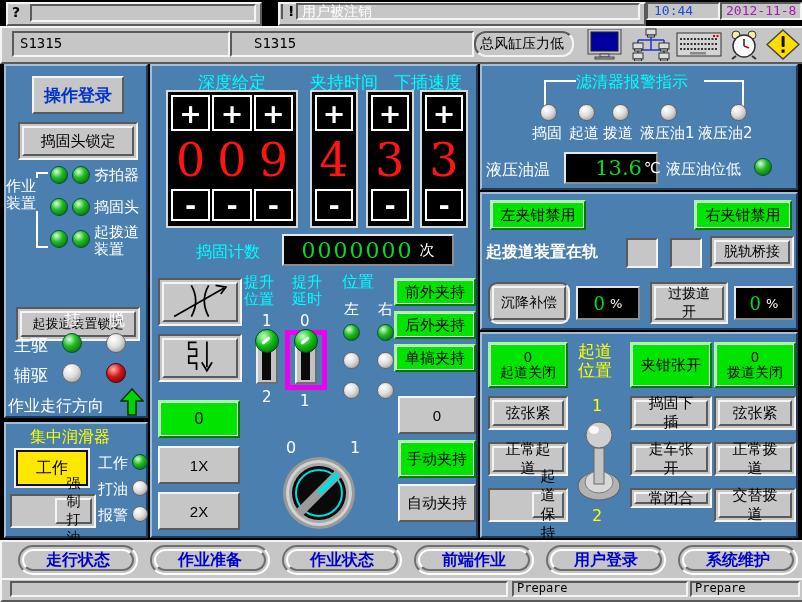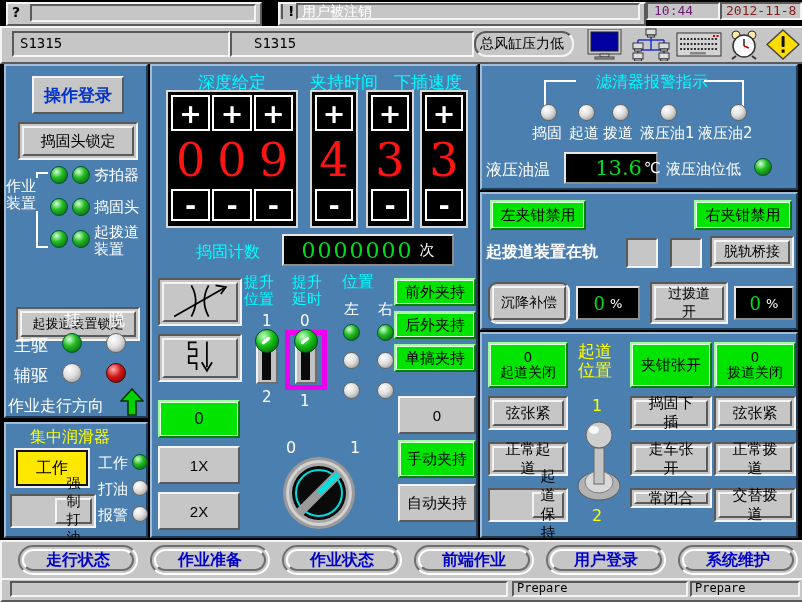--- a/index.html
+++ b/index.html
@@ -56,24 +56,24 @@
     <div class="abs raised" style="left:6px;top:2px;width:252px;height:20px;"></div>
     <div class="abs" style="left:12px;top:4px;width:14px;height:16px;color:#000;font-weight:bold;font-size:14px;">?</div>
     <div class="abs sunken" style="left:30px;top:4px;width:222px;height:14px;"></div>
     <div class="abs raised" style="left:278px;top:2px;width:364px;height:20px;"></div>
     <div class="abs" style="left:281px;top:4px;width:2px;height:15px;background:#5a5a5a;"></div>
     <div class="abs" style="left:288px;top:3px;color:#000;font-weight:bold;font-size:14px;">!</div>
     <div class="abs sunken" style="left:296px;top:3px;width:340px;height:13px;">
       <span class="abs wh" style="left:4px;top:-2px;font-size:14px;white-space:nowrap;">用户被注销</span>
     </div>
     <div class="abs sunken mono" style="left:646px;top:2px;width:70px;height:14px;">
-      <span class="abs" style="left:6px;top:-1px;font-size:13px;color:#701a75;">10:44</span>
+      <span class="abs" style="left:6px;top:-1px;font-size:13px;color:#1d4ed8;">10:44</span>
     </div>
     <div class="abs sunken mono" style="left:720px;top:2px;width:78px;height:14px;">
-      <span class="abs" style="left:4px;top:-1px;font-size:13px;color:#7f1d1d;">2012-11-8</span>
+      <span class="abs" style="left:4px;top:-1px;font-size:13px;color:#a21caf;">2012-11-8</span>
     </div>
   </div>
 
   <div class="abs raised" style="left:0;top:26px;width:802px;height:34px;">
     <div class="abs sunken mono" style="left:10px;top:3px;width:214px;height:22px;">
       <span class="abs" style="left:6px;top:2px;font-size:14px;color:#000;">S1315</span>
     </div>
     <div class="abs sunken mono" style="left:228px;top:3px;width:240px;height:22px;">
       <span class="abs" style="left:22px;top:2px;font-size:14px;color:#000;">S1315</span>
     </div>
@@ -328,21 +328,21 @@
     </button>
     <button class="abs btn-green" style="left:246px;top:374px;width:78px;height:38px;">
       <span>手动夹持</span>
     </button>
     <button class="abs btn" style="left:246px;top:418px;width:78px;height:38px;">
       <span>自动夹持</span>
     </button>
   </div>
 
   <div class="panel" style="left:480px;top:64px;width:318px;height:126px;">
-    <span class="abs cy" style="left:94px;top:6px;font-size:16px;margin-left:20px;">滤清器报警指示</span>
+    <span class="abs cy" style="left:94px;top:6px;font-size:16px;">滤清器报警指示</span>
     <div class="abs" style="left:62px;top:14px;width:30px;height:24px;border-top:2px solid #fff;border-left:2px solid #fff;"></div>
     <div class="abs" style="left:222px;top:14px;width:38px;height:24px;border-top:2px solid #fff;border-right:2px solid #fff;"></div>
     <span class="abs led led-o" style="left:58px;top:38px;width:15px;height:15px;"></span>
     <span class="abs led led-o" style="left:96px;top:38px;width:15px;height:15px;"></span>
     <span class="abs led led-o" style="left:130px;top:38px;width:15px;height:15px;"></span>
     <span class="abs led led-o" style="left:178px;top:38px;width:15px;height:15px;"></span>
     <span class="abs led led-o" style="left:248px;top:38px;width:15px;height:15px;"></span>
     <span class="abs wh" style="left:50px;top:58px;font-size:15px;">捣固</span>
     <span class="abs wh" style="left:87px;top:58px;font-size:15px;">起道</span>
     <span class="abs wh" style="left:121px;top:58px;font-size:15px;">拨道</span>

